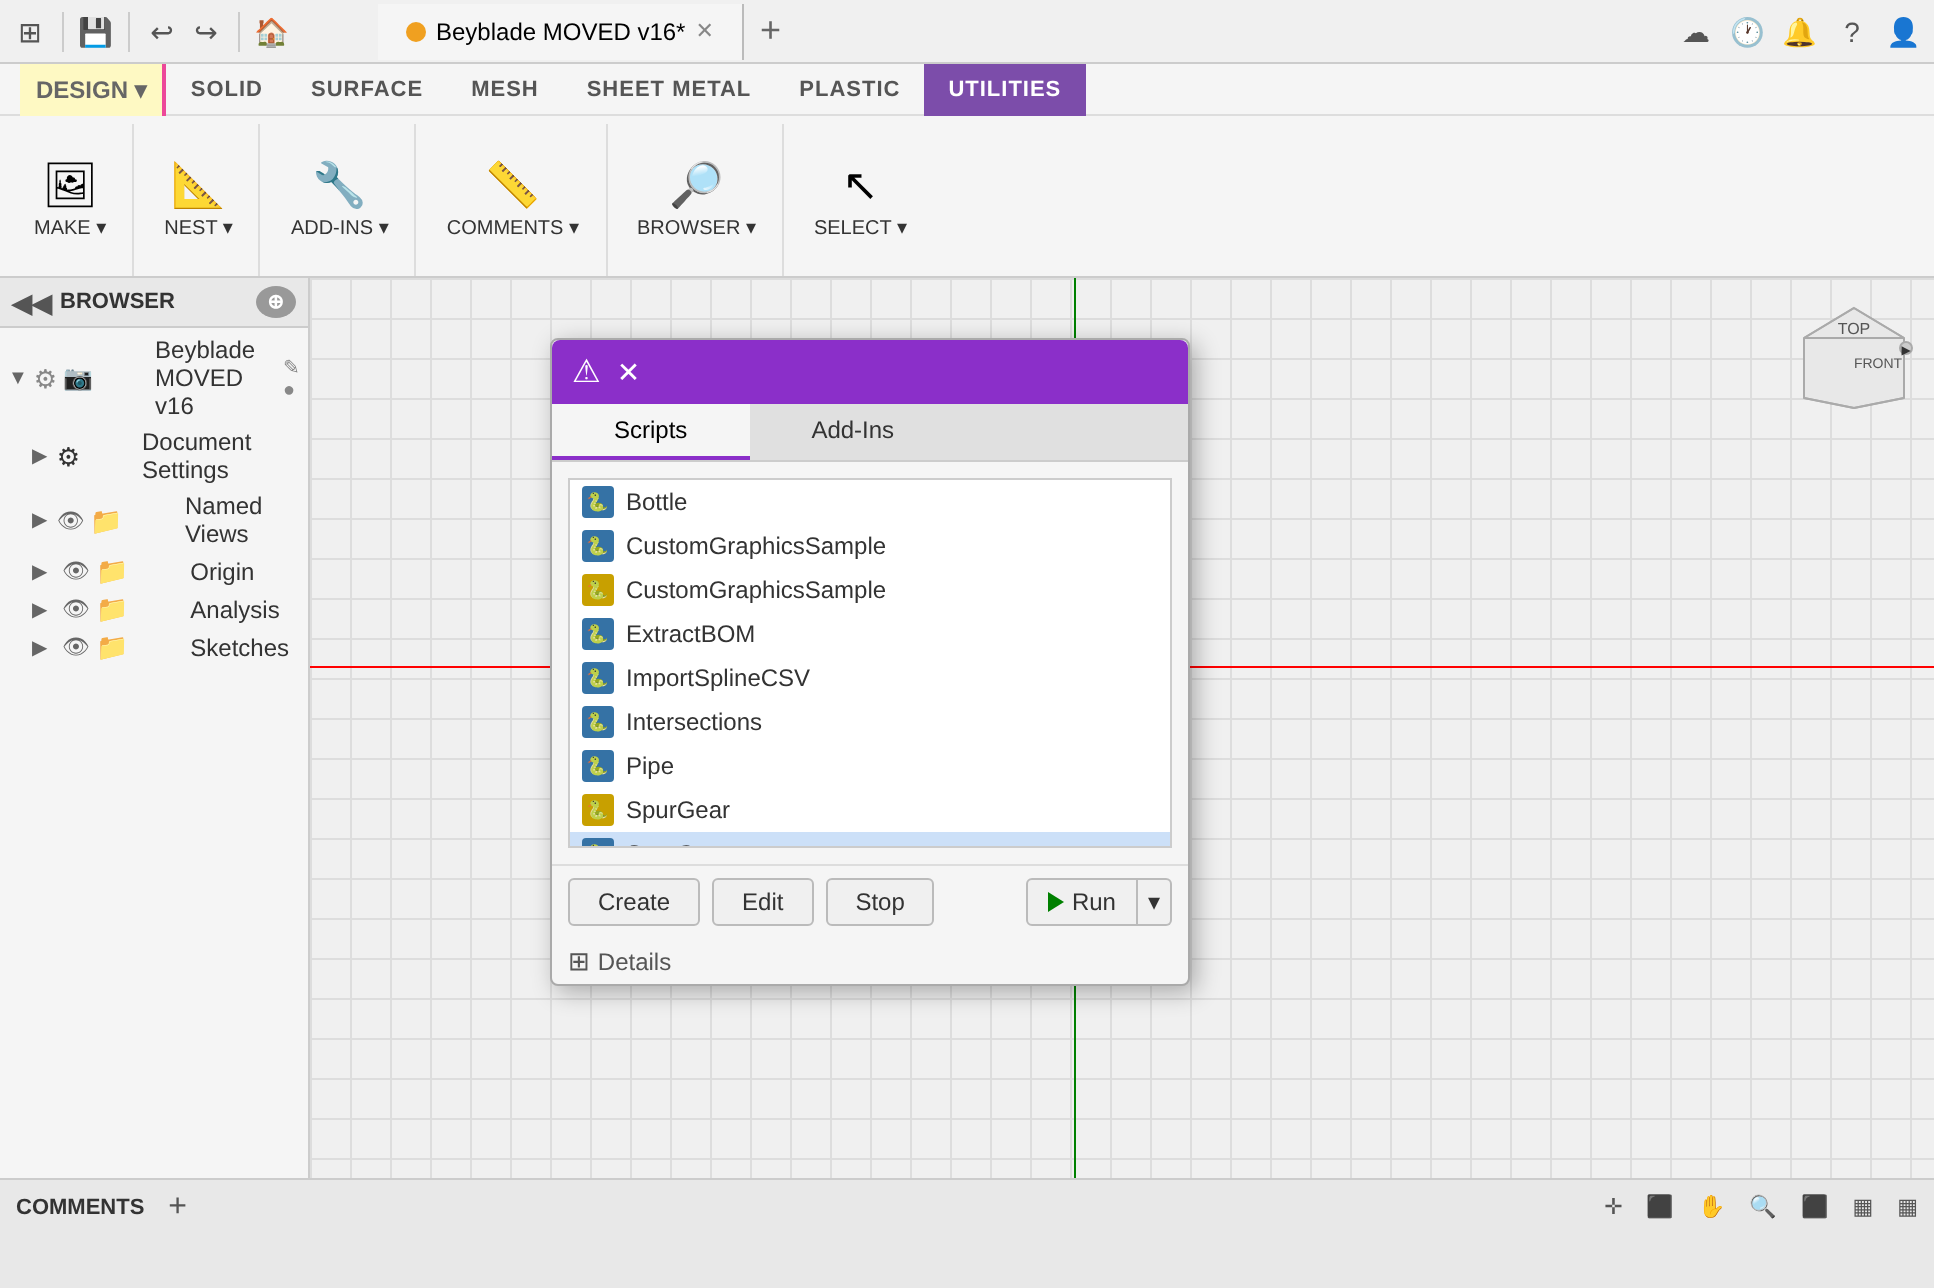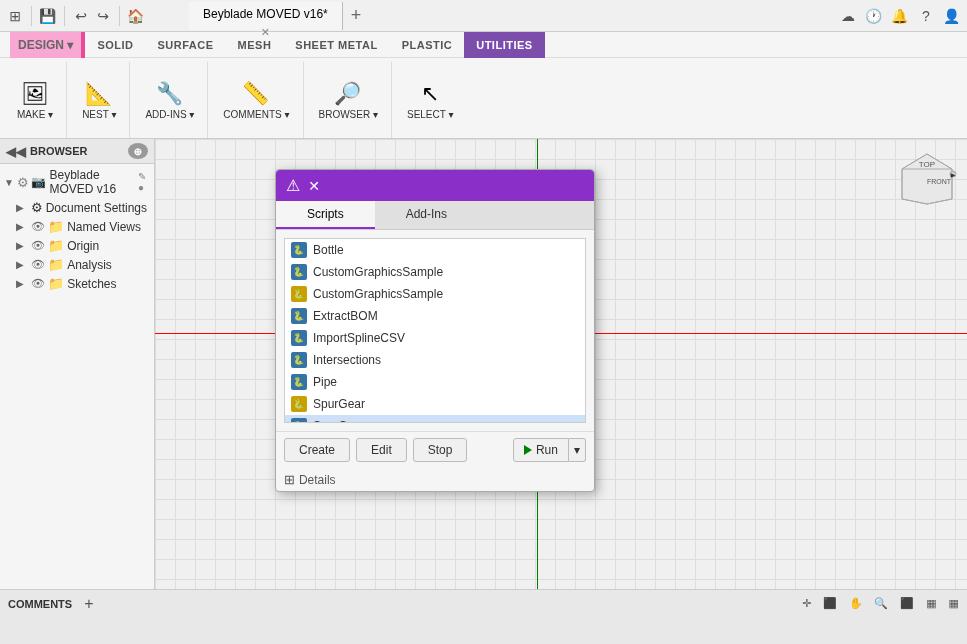--- a/index.html
+++ b/index.html
@@ -21,21 +21,20 @@
       display: flex;
       align-items: center;
       gap: 5px;
       padding: 0 14px;
       height: 28px;
       font-size: 12px;
       background: #d8d8d8;
       border-right: 1px solid #bbb;
       cursor: pointer;
       color: #333;
-      flex-direction: column;
     }
     .tab-item.active { background: #f5f5f5; color: #000; }
     .tab-item .tab-close { color: #888; font-size: 11px; cursor: pointer; }
     .tab-dot { width: 10px; height: 10px; border-radius: 50%; background: #f0a020; }
 
     
     .ribbon {
       background: #f5f5f5;
       border-bottom: 1px solid #ccc;
     }
@@ -128,21 +127,21 @@
       display: flex;
       align-items: center;
       padding: 2px 4px;
       font-size: 12px;
       color: #333;
       cursor: pointer;
       gap: 3px;
     }
     .tree-arrow { font-size: 10px; color: #666; width: 12px; }
     .tree-eye { font-size: 11px; color: #666; }
-    .tree-label { font-size: 12px; }
+    .tree-label { font-size: 12px; margin-left: 28px; }
     .tree-indent { margin-left: 12px; }
 
     
     .canvas-area {
       flex: 1;
       position: relative;
       background: #f0f0f0;
       overflow: hidden;
     }
     .grid-canvas {
@@ -354,21 +353,21 @@
     <span class="top-bar-icon">☁</span>
     <span class="top-bar-icon">🕐</span>
     <span class="top-bar-icon">🔔</span>
     <span class="top-bar-icon">?</span>
     <span class="top-bar-icon">👤</span>
   </span>
 </div>
 
 <div class="ribbon">
   <div class="ribbon-tabs">
-    <div style="background:#f9a8d4; padding: 0 8px; font-size:12px; color:#666; font-weight:bold; display:flex; align-items:center; height:26px; border-right:4px solid #ec4899; cursor:pointer;">
+    <div style="background:#fef9c3; padding: 0 8px; font-size:12px; color:#666; font-weight:bold; display:flex; align-items:center; height:26px; border-right:2px solid #ec4899; cursor:pointer;">
       DESIGN ▾
     </div>
     <div class="ribbon-tab">SOLID</div>
     <div class="ribbon-tab">SURFACE</div>
     <div class="ribbon-tab">MESH</div>
     <div class="ribbon-tab">SHEET METAL</div>
     <div class="ribbon-tab">PLASTIC</div>
     <div class="ribbon-tab active">UTILITIES</div>
   </div>
 

